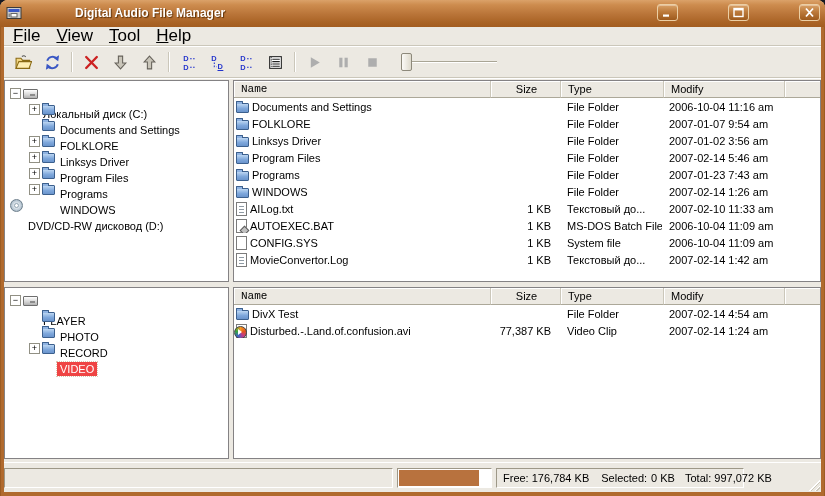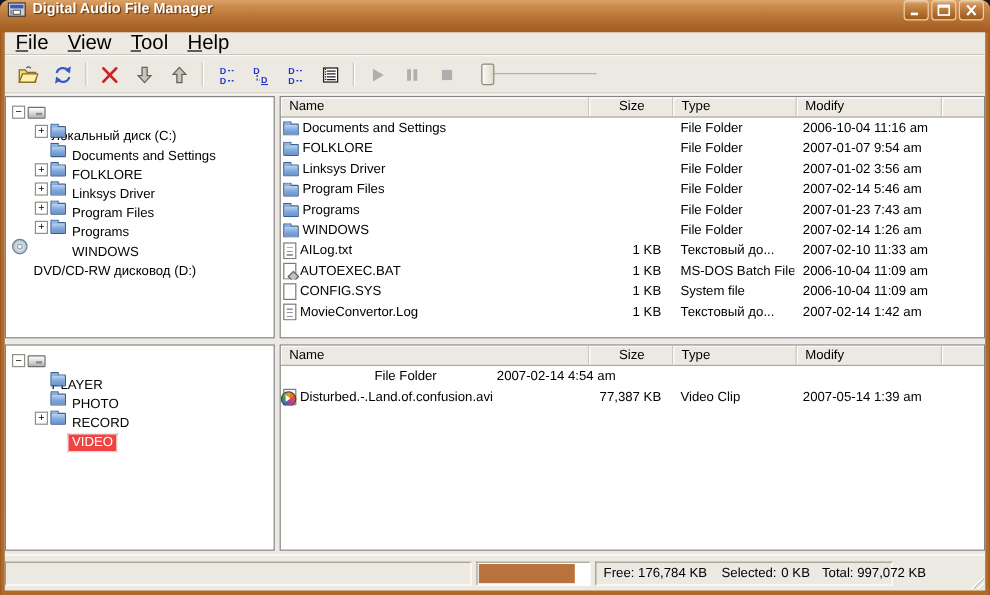--- a/index.html
+++ b/index.html
@@ -5,21 +5,21 @@
   * { box-sizing: border-box; margin: 0; padding: 0; }
   html,body { width:825px; height:496px; background:#161a24; font-family:"Liberation Sans",sans-serif; overflow:hidden; }
 
   .window { position:absolute; left:0; top:0; width:825px; height:496px;
     background:#b06a2e; border-radius:8px 8px 0 0; overflow:hidden;
     box-shadow: inset 0 1px 0 #e3b583, inset 1px 0 0 #9c5c22, inset -1px 0 0 #9c5c22; }
 
   
   .titlebar { position:absolute; left:0; top:0; right:0; height:27px;
     background: linear-gradient(180deg,#dba269 0%, #cd8c4e 18%, #b87337 55%, #aa6426 82%, #a35d20 100%);
-    display:flex; padding:0 5px 2px 6px; border-radius:8px 8px 0 0; }
+    display:flex; align-items:center; padding:0 5px 2px 6px; border-radius:8px 8px 0 0;gap:48px; }
   .app-icon { width:16px; height:16px; margin-right:5px; flex:none; }
   .title-text { color:#fff; font-size:12px; font-weight:bold; text-shadow:1px 1px 1px #5f3208; flex:1 1 auto;
     white-space:nowrap; overflow:hidden; }
   .winbtn { width:21px; height:17px; margin-left:2px; flex:none; border:1px solid #eccfa4; border-radius:3px;
     background: linear-gradient(180deg,#d9a268 0%, #bd7b3c 45%, #9e5a1c 100%);
     display:flex; align-items:center; justify-content:center; padding:0; cursor:default;
     box-shadow: inset 0 1px 0 rgba(255,255,255,.35); }
   .winbtn svg { width:13px; height:11px; display:block; }
 
   
@@ -82,21 +82,21 @@
   .icon-video-file::before { content:""; position:absolute; left:-3px; top:1px; width:11px; height:11px;
     border-radius:50%; border:1px solid #444;
     background:conic-gradient(#f59a23,#e5541c,#c03a8c,#3a62c8,#36a93c,#f59a23); }
   .icon-video-file::after { content:""; position:absolute; left:1px; top:4px; width:0; height:0; z-index:2;
     border-left:4px solid #fff; border-top:3px solid transparent; border-bottom:3px solid transparent; }
 
   
   .list-header { display:flex; height:17px; background:#ece9e2; font-size:11px; }
   .hcell { border-right:1px solid #cbc7ba; border-bottom:1px solid #aca899; box-shadow:inset 1px 1px 0 #fff;
     padding:2px 6px 0 7px; white-space:nowrap; overflow:hidden; }
-  .hc-name   { width:257px; }
+  .hc-name   { width:257px;font-family:Liberation Mono, monospace; }
   .hc-size   { width:70px;  text-align:center; padding-right:5px; }
   .hc-type   { width:103px; }
   .hc-modify { width:121px; }
   .hc-fill   { flex:1 1 auto; border-right:none; }
   .list-rows { font-size:11px; }
   .list-row { display:flex; height:17px; align-items:center; }
   .cell { white-space:nowrap; overflow:hidden; flex:none; }
   .c-name   { width:255px; display:flex; align-items:center; padding-left:2px; }
   .c-name .icon { margin-right:3px; }
   .c-size   { width:70px;  text-align:right; padding-right:8px; }
@@ -446,32 +446,36 @@
       <div class="panel p-list-bottom">
         <div class="list-header">
           <div class="hcell hc-name">Name</div>
           <div class="hcell hc-size">Size</div>
           <div class="hcell hc-type">Type</div>
           <div class="hcell hc-modify">Modify</div>
           <div class="hcell hc-fill"></div>
         </div>
         <div class="list-rows">
             <div class="list-row">
+              <span class="cell c-name">
+                <span class="icon icon-folder"></span>
+                <span>DivX Test</span>
+              </span>
               <span class="cell c-size"></span>
               <span class="cell c-type">File Folder</span>
               <span class="cell c-modify">2007-02-14 4:54 am</span>
             </div>
             <div class="list-row">
               <span class="cell c-name">
                 <span class="icon icon-video-file icon-page"></span>
                 <span>Disturbed.-.Land.of.confusion.avi</span>
               </span>
               <span class="cell c-size">77,387 KB</span>
               <span class="cell c-type">Video Clip</span>
-              <span class="cell c-modify">2007-05-14 1:39 am</span>
+              <span class="cell c-modify">2007-02-14 1:24 am</span>
             </div>
           </div>
       </div>
 
     </div>
 
     <div class="statusbar">
       <div class="sb-panel sb-empty"></div>
       <div class="sb-panel sb-progressbox">
         <div class="sb-progress-fill" id="progress-fill" style="width: 88%;"></div>

